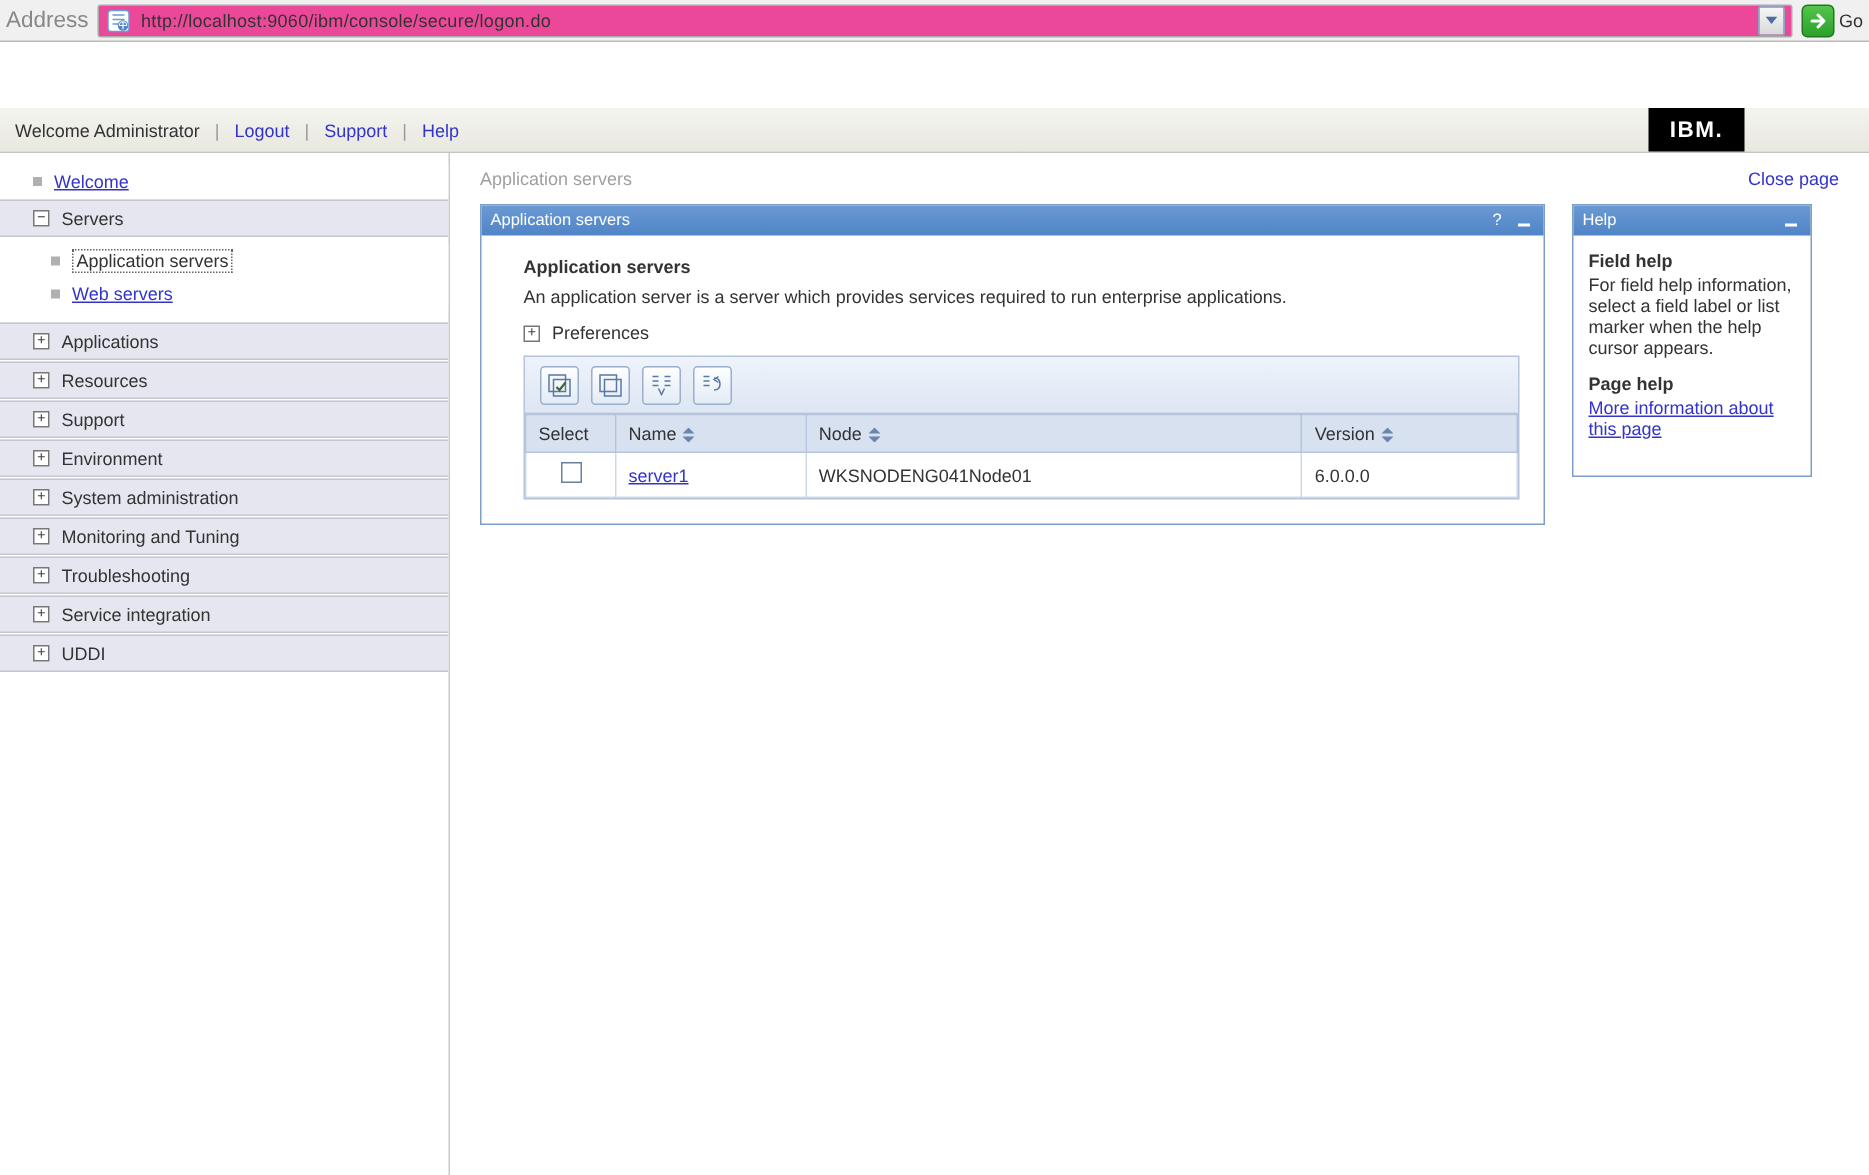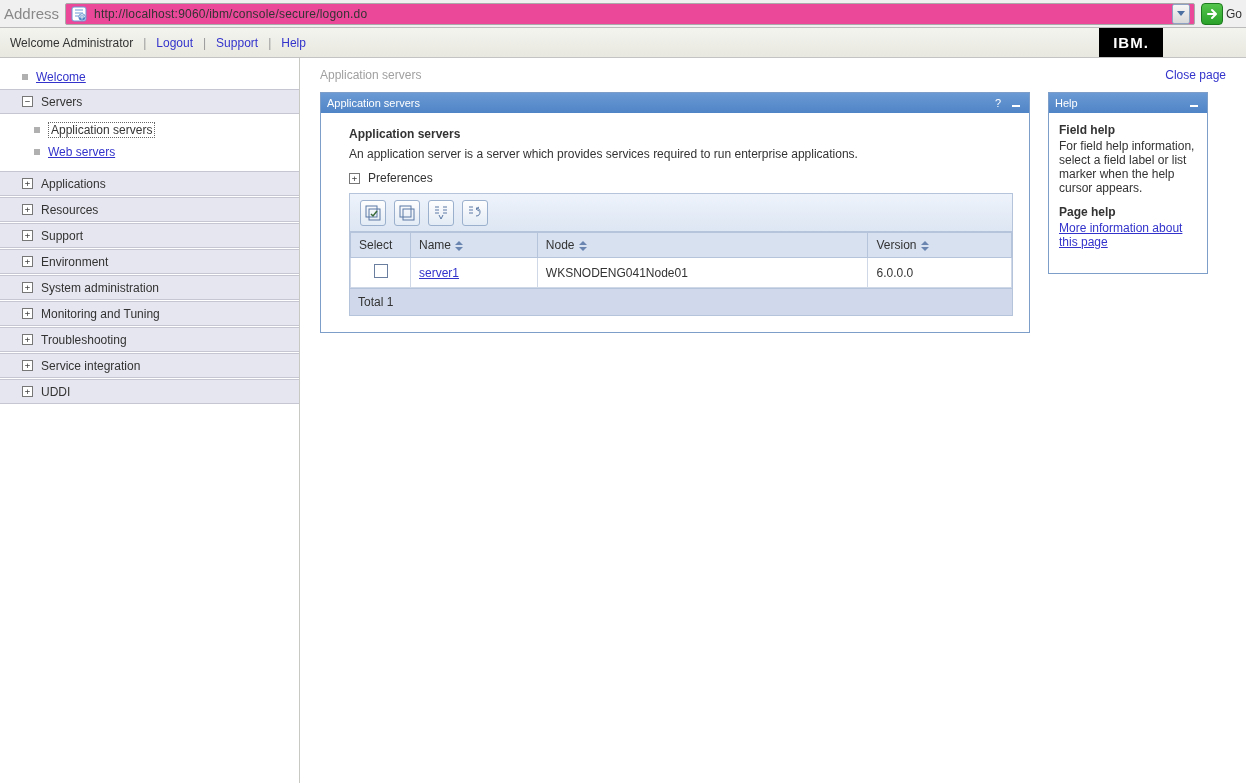--- a/index.html
+++ b/index.html
@@ -10,21 +10,21 @@
 .address-bar { display: flex; align-items: center; height: 28px; background: #f0f0f0; border-bottom: 1px solid #bbb; padding: 0 4px; }
 .address-label { color: #888; font-size: 15px; margin-right: 6px; }
 .address-icon { width: 18px; height: 18px; display: inline-flex; align-items: center; justify-content: center; margin-right: 2px; }
 .address-input-wrap { flex: 1; display: flex; align-items: center; height: 22px; background: #ec4899; border: 1px solid #aaa; border-radius: 2px; padding: 0 4px; }
 .address-text { flex: 1; font-size: 12px; color: #333; padding: 0 4px; letter-spacing: 0.2px; }
 .dropdown-btn { width: 18px; height: 20px; background: linear-gradient(#f6f6f6,#d9d9d9); border: 1px solid #8ea3c4; border-radius: 2px; display: flex; align-items: center; justify-content: center; margin-left: 2px; }
 .go-btn { display: flex; align-items: center; margin-left: 6px; gap: 3px; cursor: pointer; }
 .go-square { width: 22px; height: 22px; background: linear-gradient(#54c44c,#2aa22a); border: 1px solid #1e7a1e; border-radius: 4px; display: flex; align-items: center; justify-content: center; color:#fff; }
 
 
-.top-header { height: 30px; background: linear-gradient(#f4f4ef,#e8e8e0); border-bottom: 1px solid #c3c3c3; display: flex; align-items: center; padding: 0 10px; position: relative; }
+.top-header { height: 30px; background: linear-gradient(#f4f4ef,#e8e8e0); border-bottom: 1px solid #c3c3c3; display: flex; align-items: center; padding: 0 10px; position: relative; margin-top: 44px; }
 .welcome { font-size: 12px; color: #333; }
 .divider { color: #999; margin: 0 10px; }
 .top-link { color: #3333cc; text-decoration: none; }
 .brand-strip { position: absolute; right: 0; top: 0; bottom: 0; width: 230px; display: flex; align-items: center; flex-direction: column; }
 .brand-pattern { flex: 1; height: 100%; background: linear-gradient(90deg,#a8a8a8 0 15%,#4f95e2 15% 35%,#dfe7f1 35% 55%,#7fb4e7 55% 75%,#cdd9ea 75% 100%); opacity:.8; }
 .ibm-logo { width: 64px; height: 100%; background: #000; color: #fff; display: flex; align-items: center; justify-content: center; font-weight: bold; font-size: 15px; font-family: Arial; letter-spacing: 1px; }
 
 
 .layout { display: flex; height: 725px; }
 .sidebar { width: 300px; border-right: 1px solid #c9c9c3; padding: 8px 0; overflow: auto; }
@@ -263,21 +263,20 @@
               </thead>
               <tbody>
                 <tr>
                   <td style="text-align:center"><span class="check"></span></td>
                   <td><a href="#">server1</a></td>
                   <td>WKSNODENG041Node01</td>
                   <td>6.0.0.0</td>
                 </tr>
               </tbody>
             </table>
-            <div class="tbl-footer">Total 1</div>
           </div>
         </div>
       </div>
 
       <div class="portlet portlet-help">
         <div class="portlet-titlebar">
           <span>Help</span>
           <span class="spacer"></span>
           <span class="ico">
             <svg width="10" height="10">

